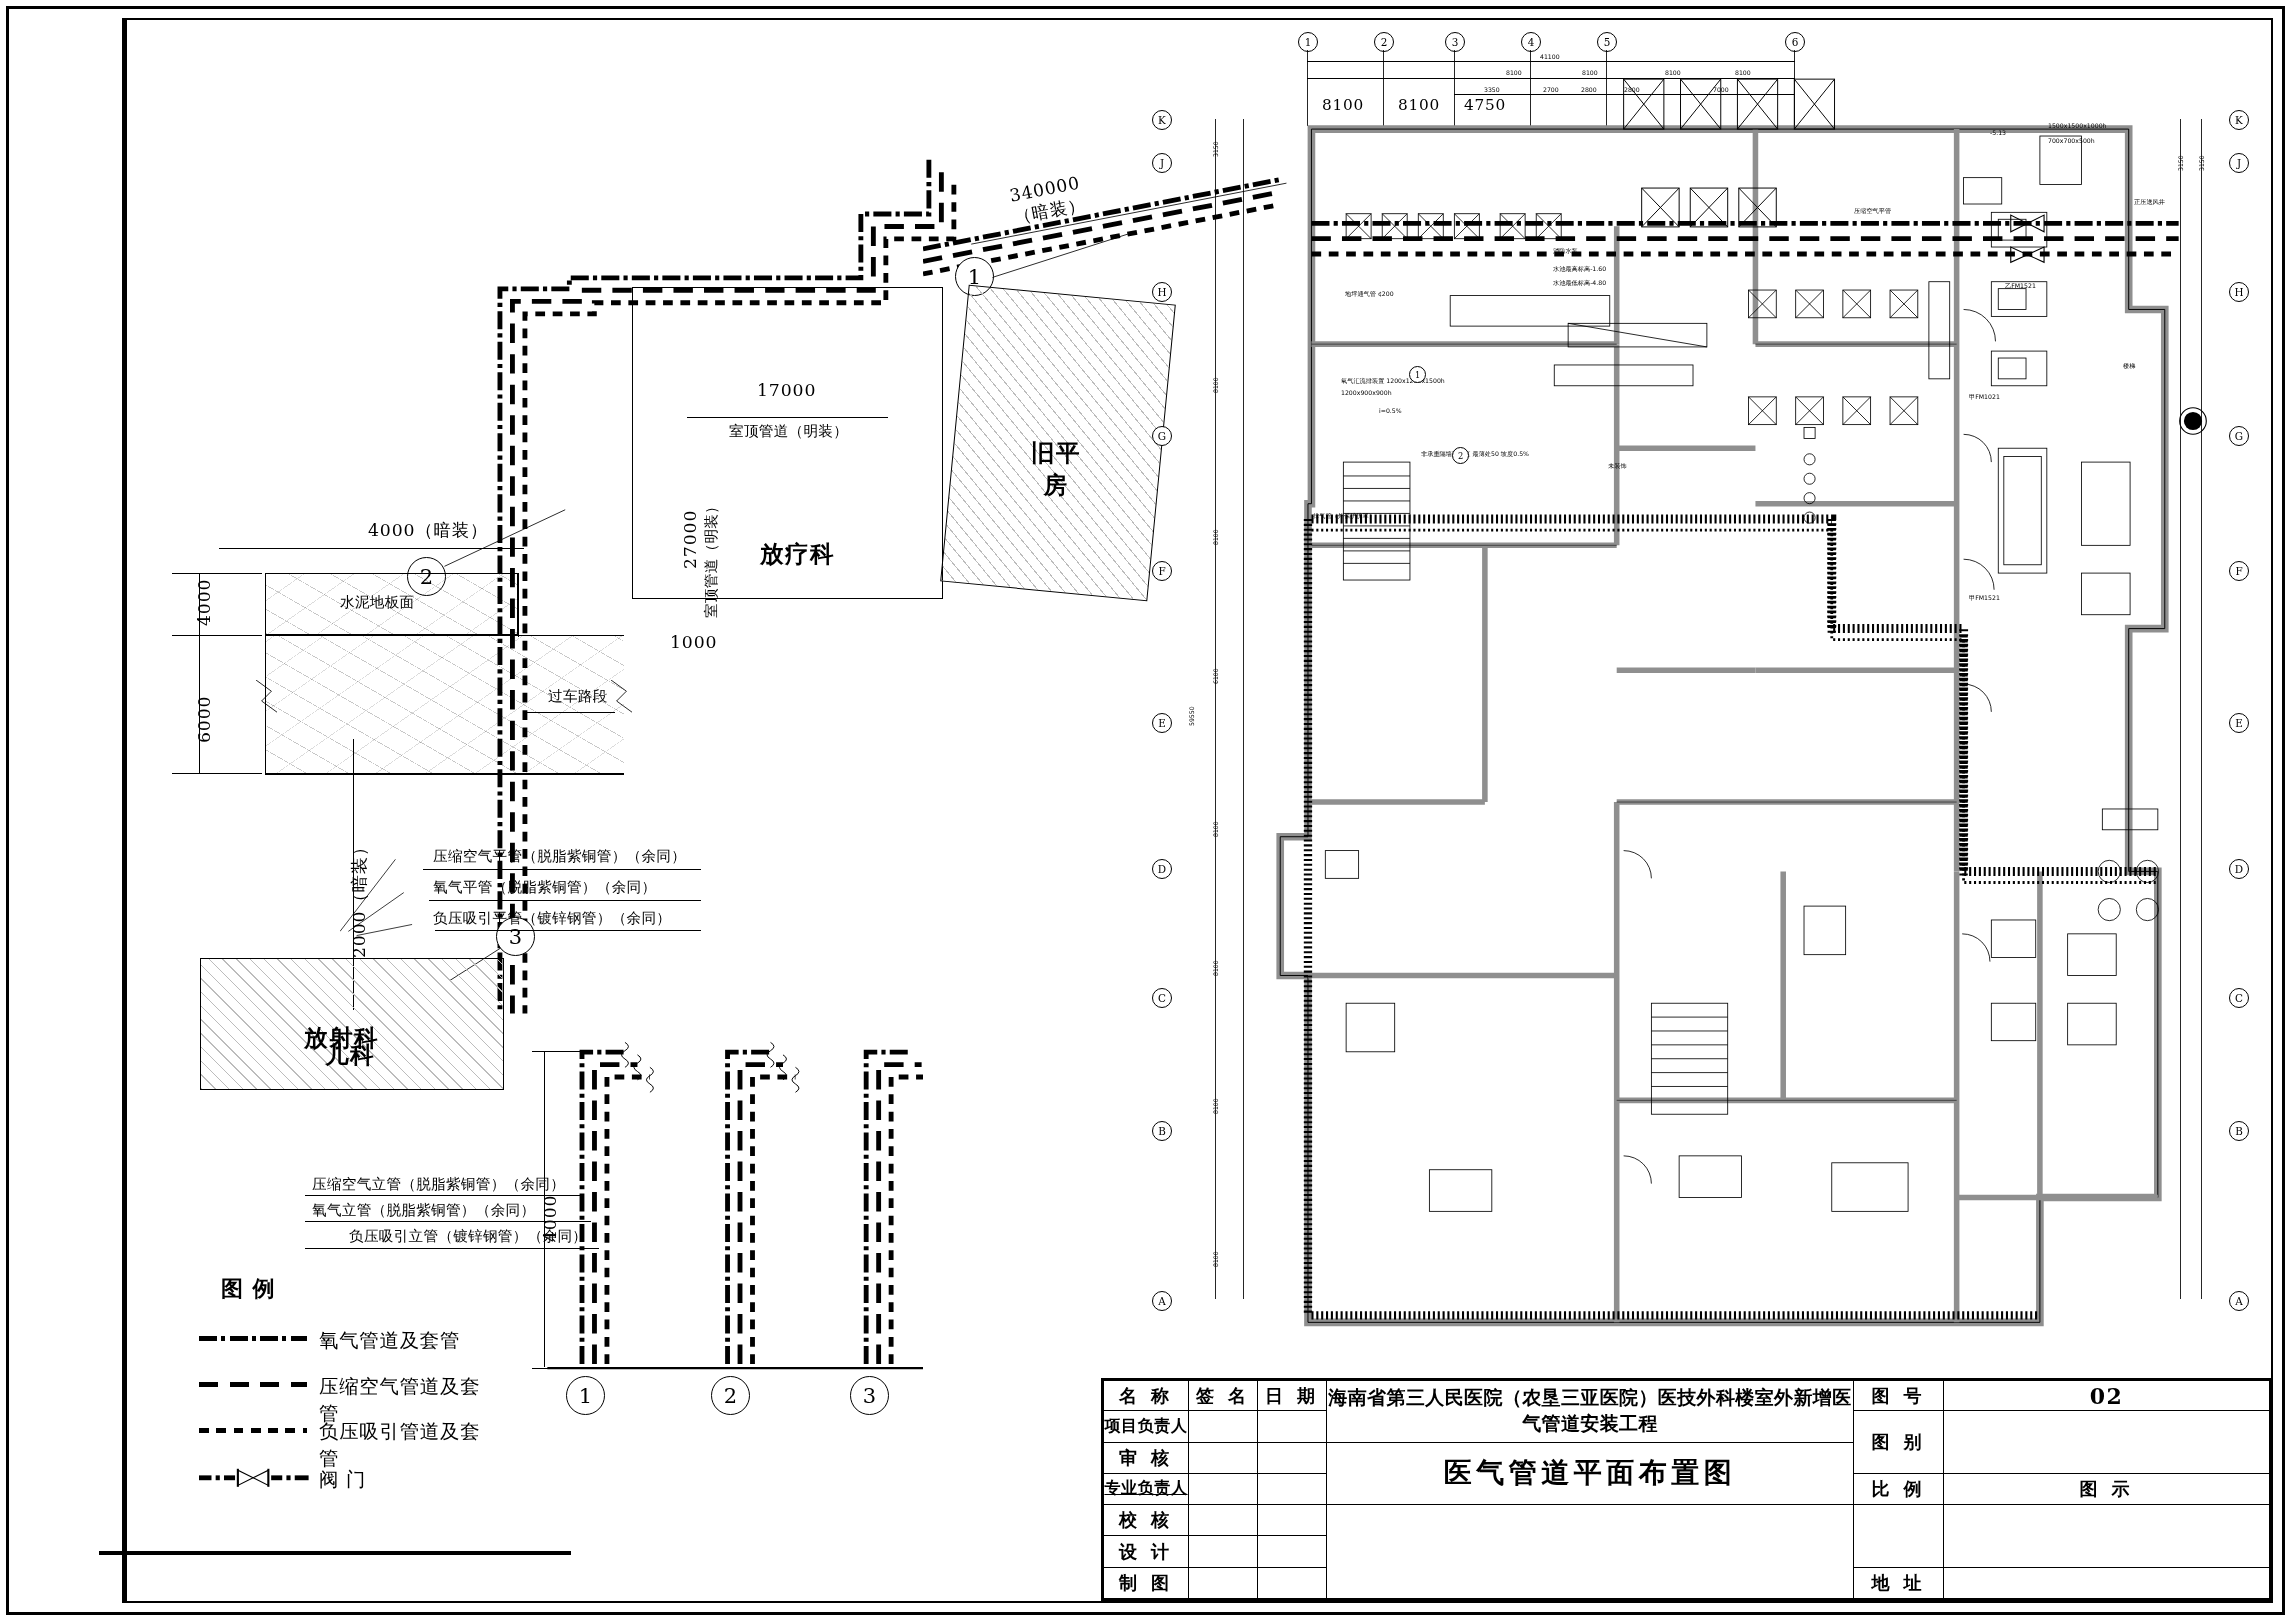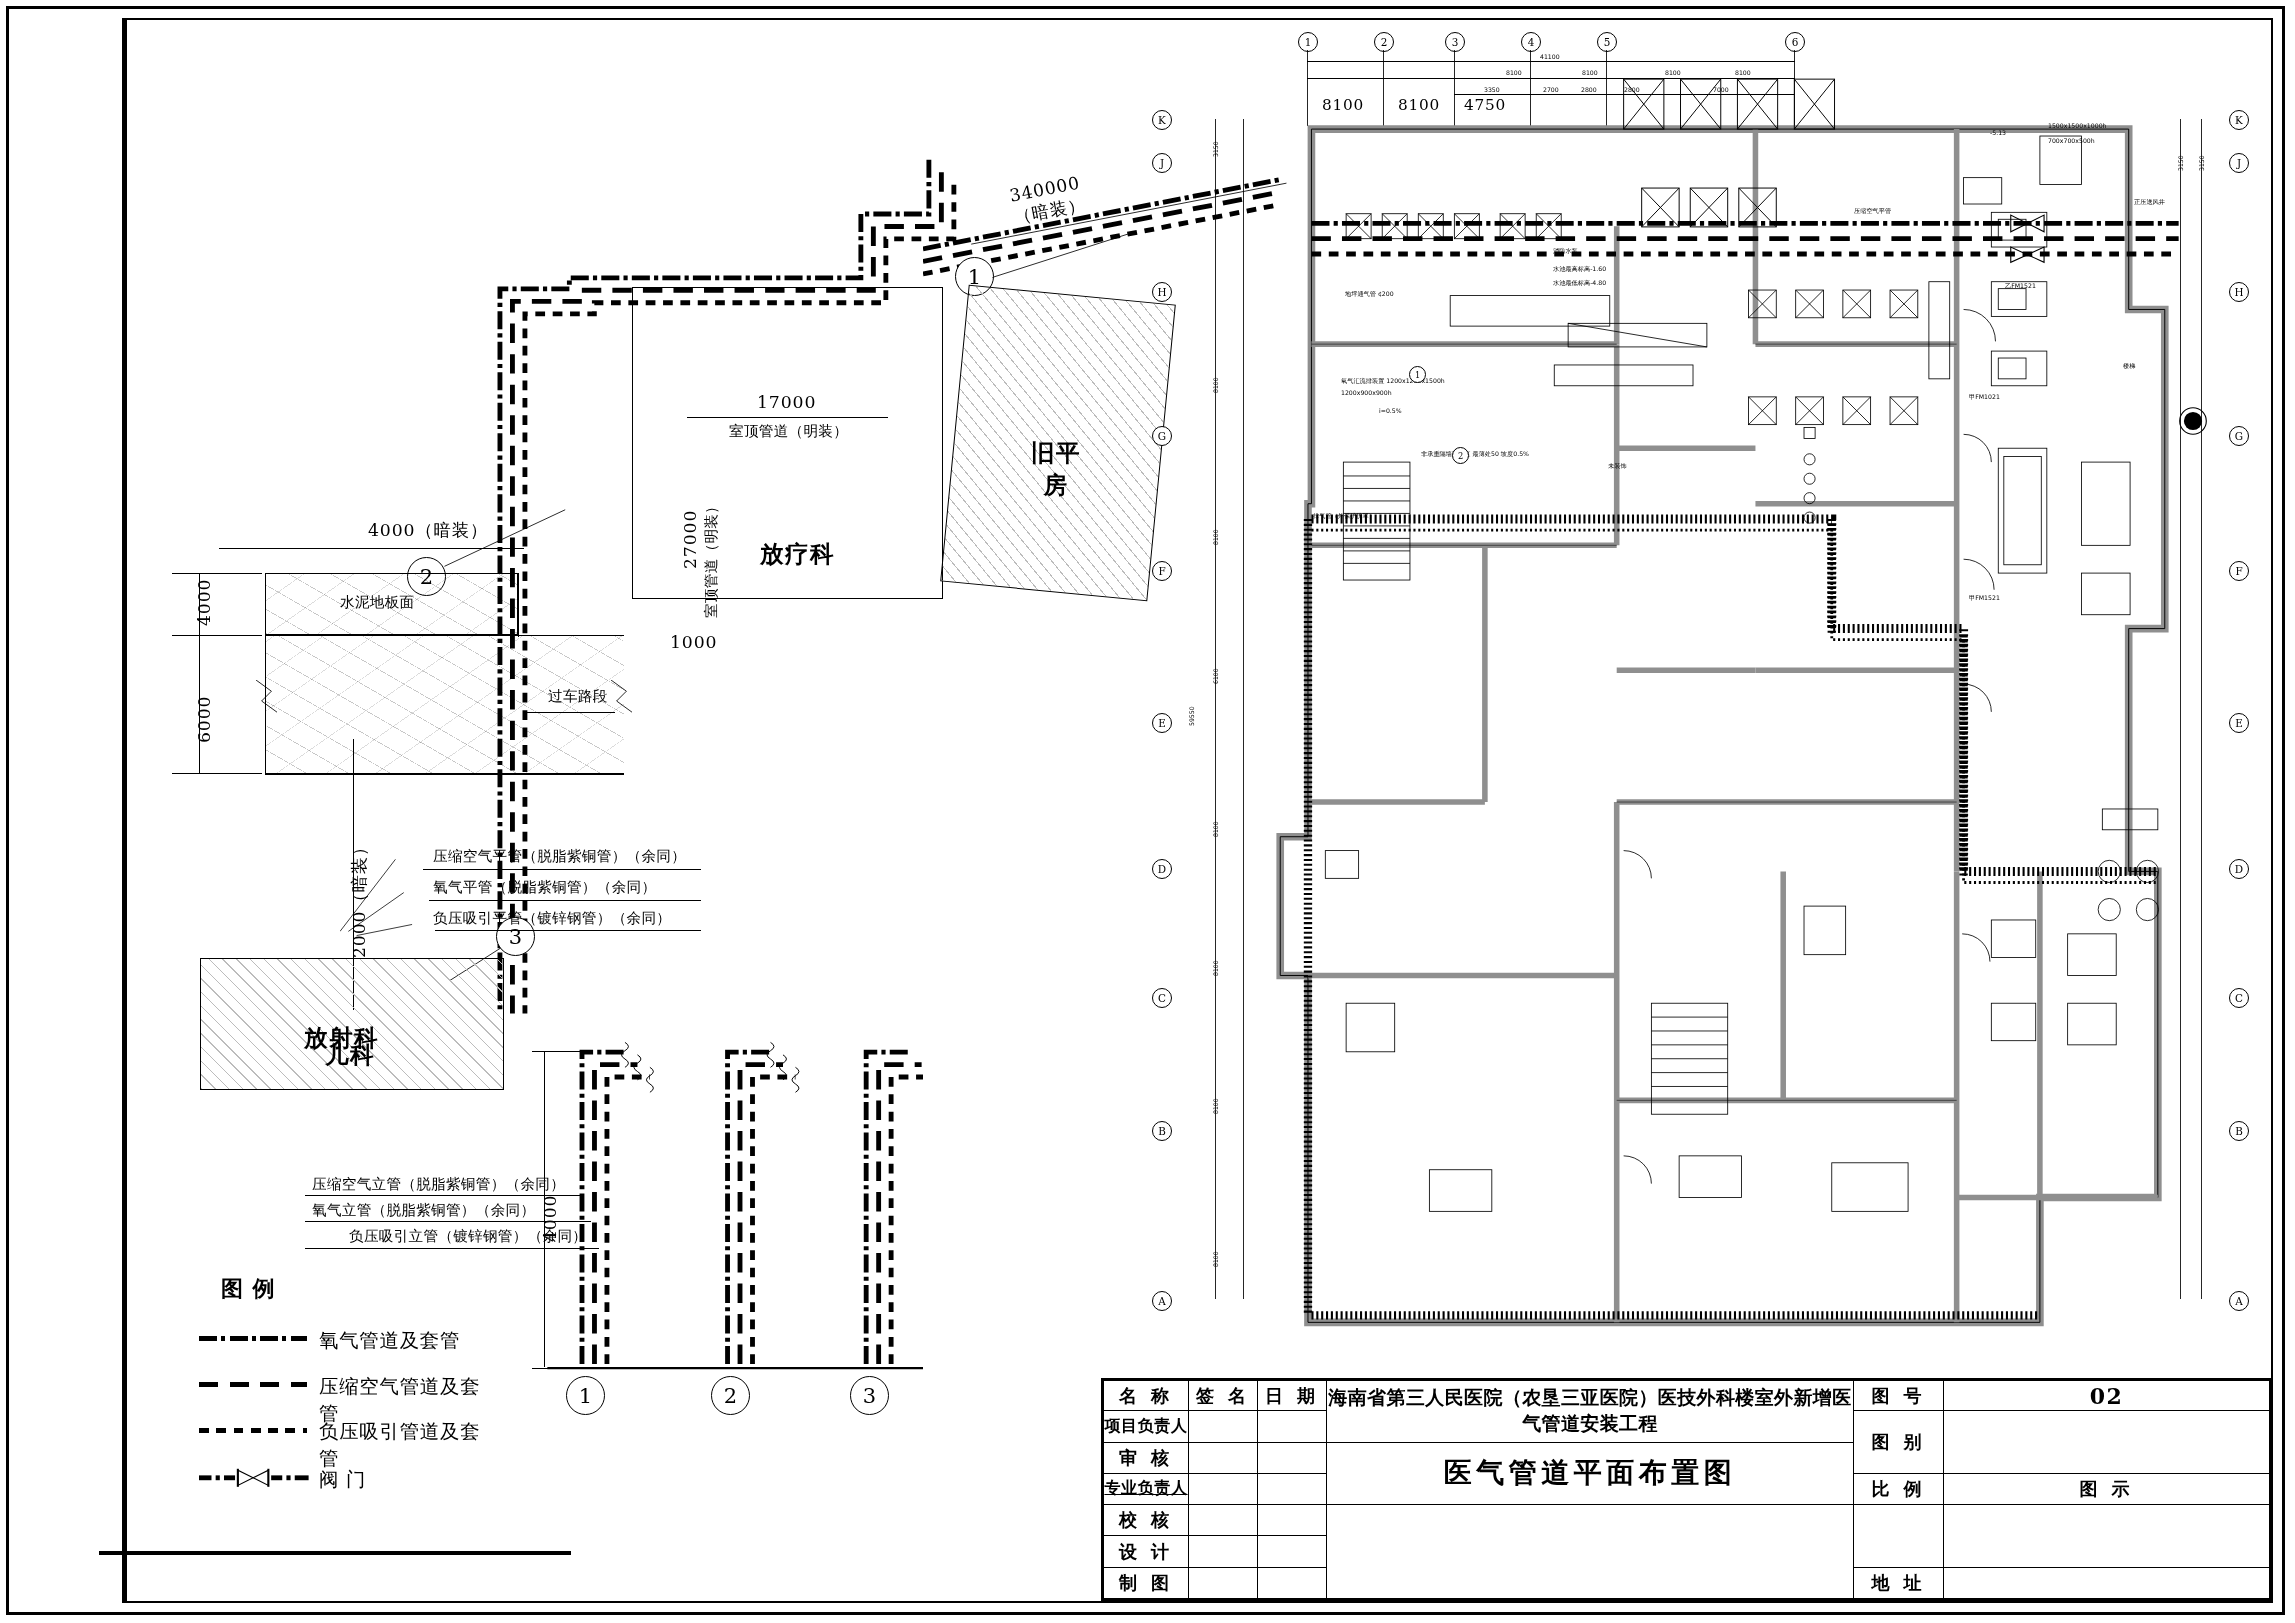--- a/index.html
+++ b/index.html
@@ -108,21 +108,21 @@
   <div class="abs" style="left:318px;top:923px;">
     <svg width="56" height="42" viewBox="0 0 80 60">
         <line x1="0" y1="52" x2="72" y2="6" stroke="#000" stroke-width="1.2"></line>
       </svg>
   </div>
 
   <div class="abs thinbox" style="left:500px;top:266px;width:311px;height:312px;border-width:1.4px;"></div>
   <div class="abs room" style="left:628px;top:517px;">放疗科</div>
 
   <div class="abs arrowline" style="left:555px;top:396px;width:201px;"></div>
-  <div class="abs dimtxt" style="left:625px;top:371px;text-align:right;">17000</div>
+  <div class="abs dimtxt" style="left:625px;top:359px;text-align:right;">17000</div>
   <div class="abs lead" style="left:597px;top:401px;">室顶管道（明装）</div>
 
   <div class="abs vln" style="left:555px;top:396px;height:214px;"></div>
   <div class="abs dimtxt rot90" style="left:548px;top:548px;">27000</div>
   <div class="abs lead rot90" style="left:570px;top:597px;">室顶管道（明装）</div>
   <div class="abs dimtxt" style="left:538px;top:611px;">1000</div>
 
   <div class="abs" style="left:822px;top:273px;width:208px;height:298px;transform:rotate(5.5deg);transform-origin:50% 50%;">
     <div class="abs hatch45-lt thinbox2" style="left:0;top:0;width:208px;height:298px;"></div>
   </div>

